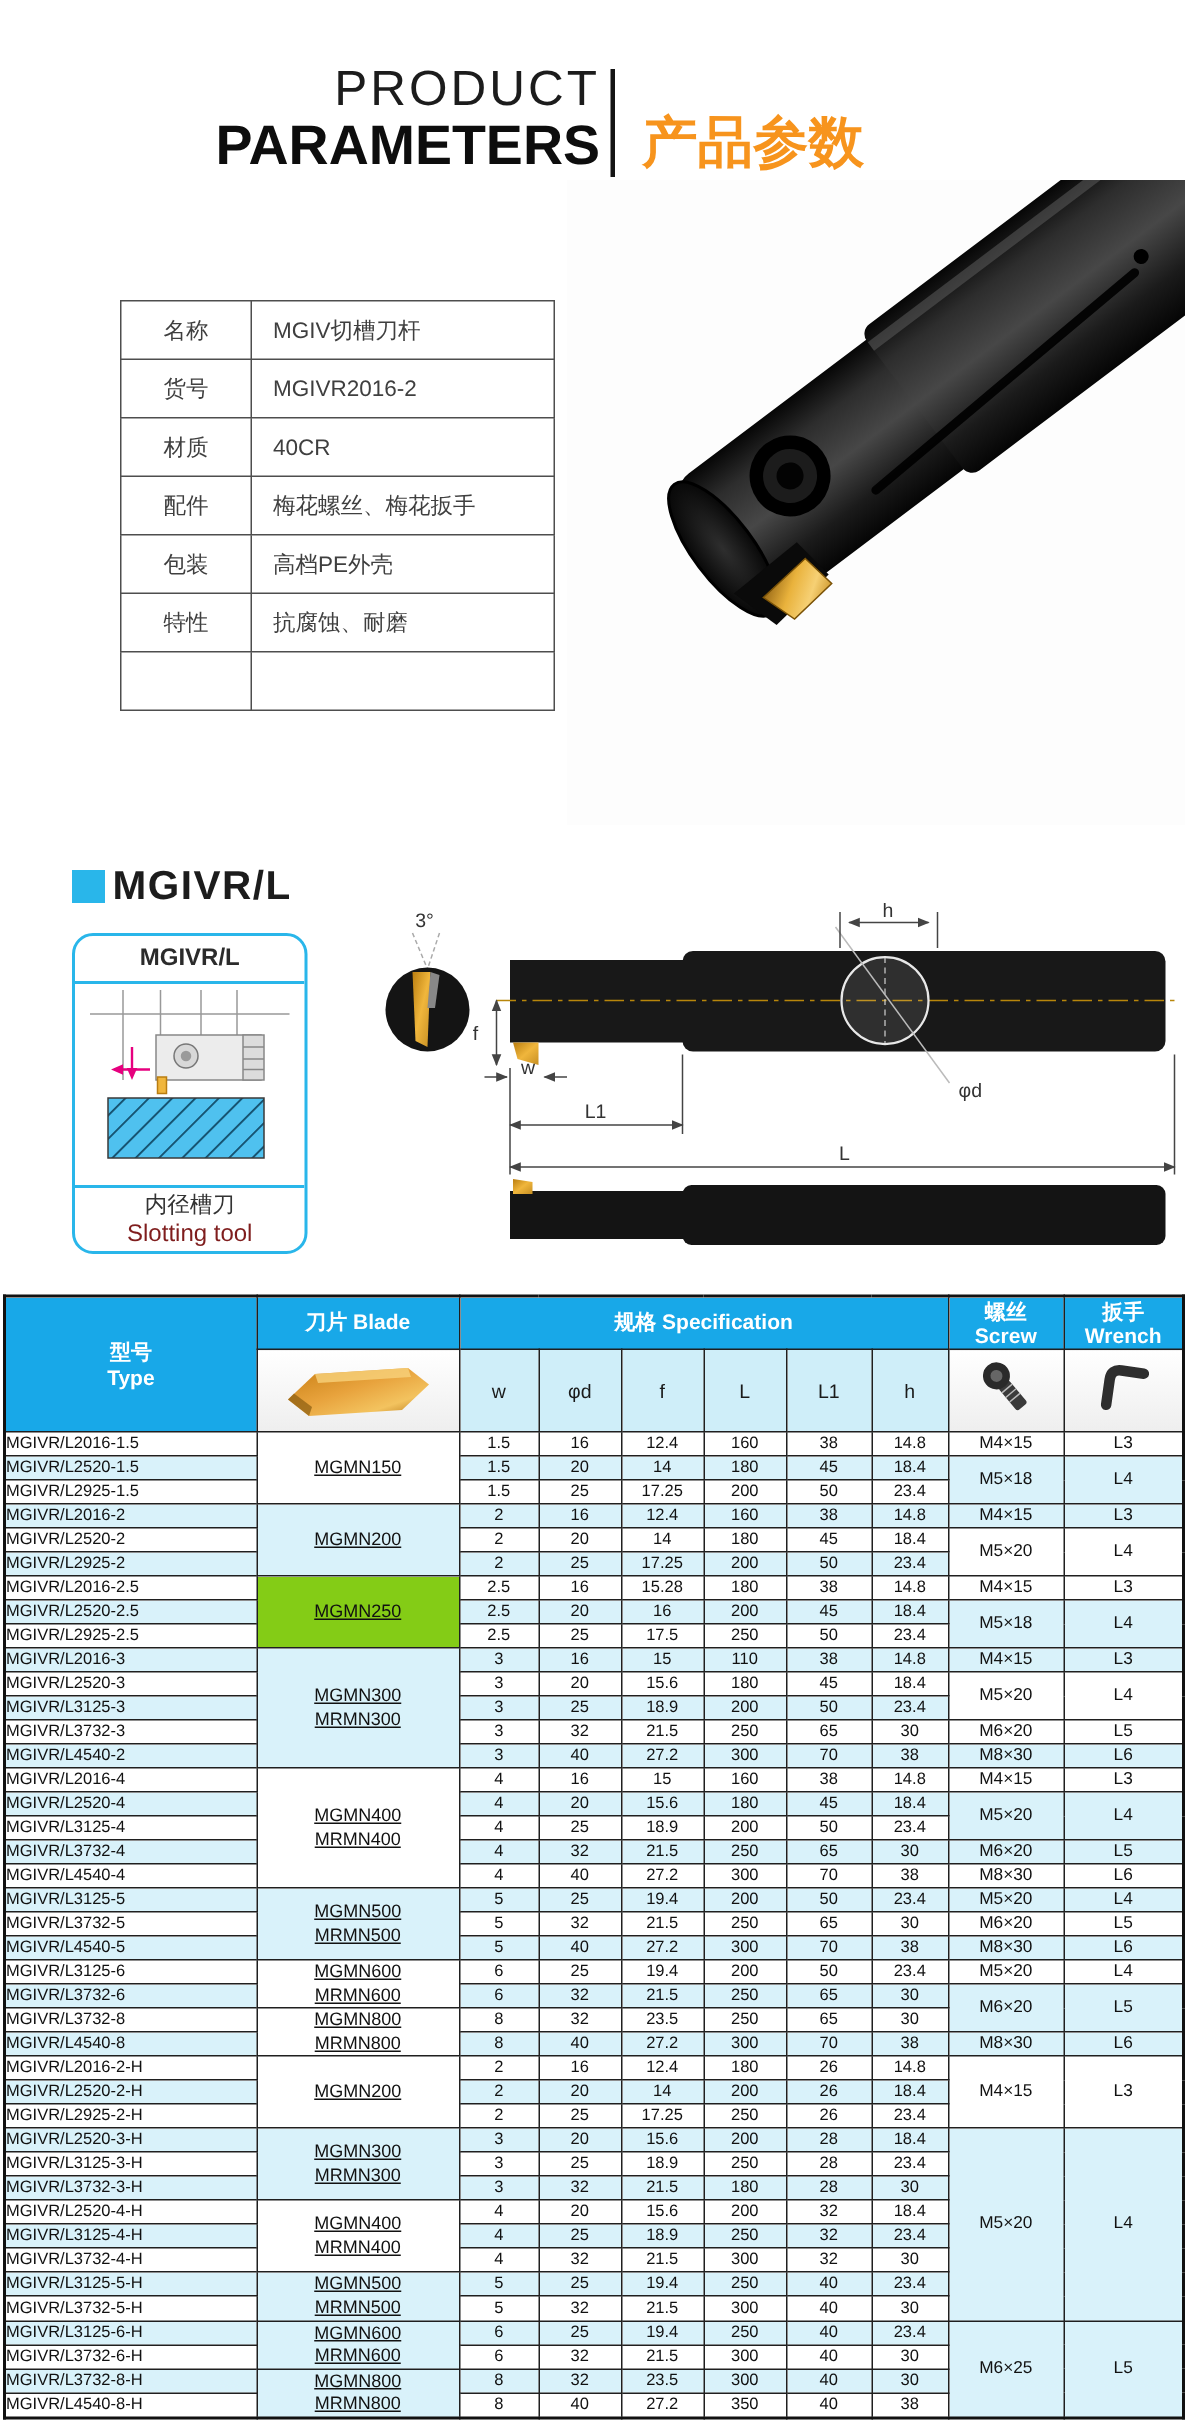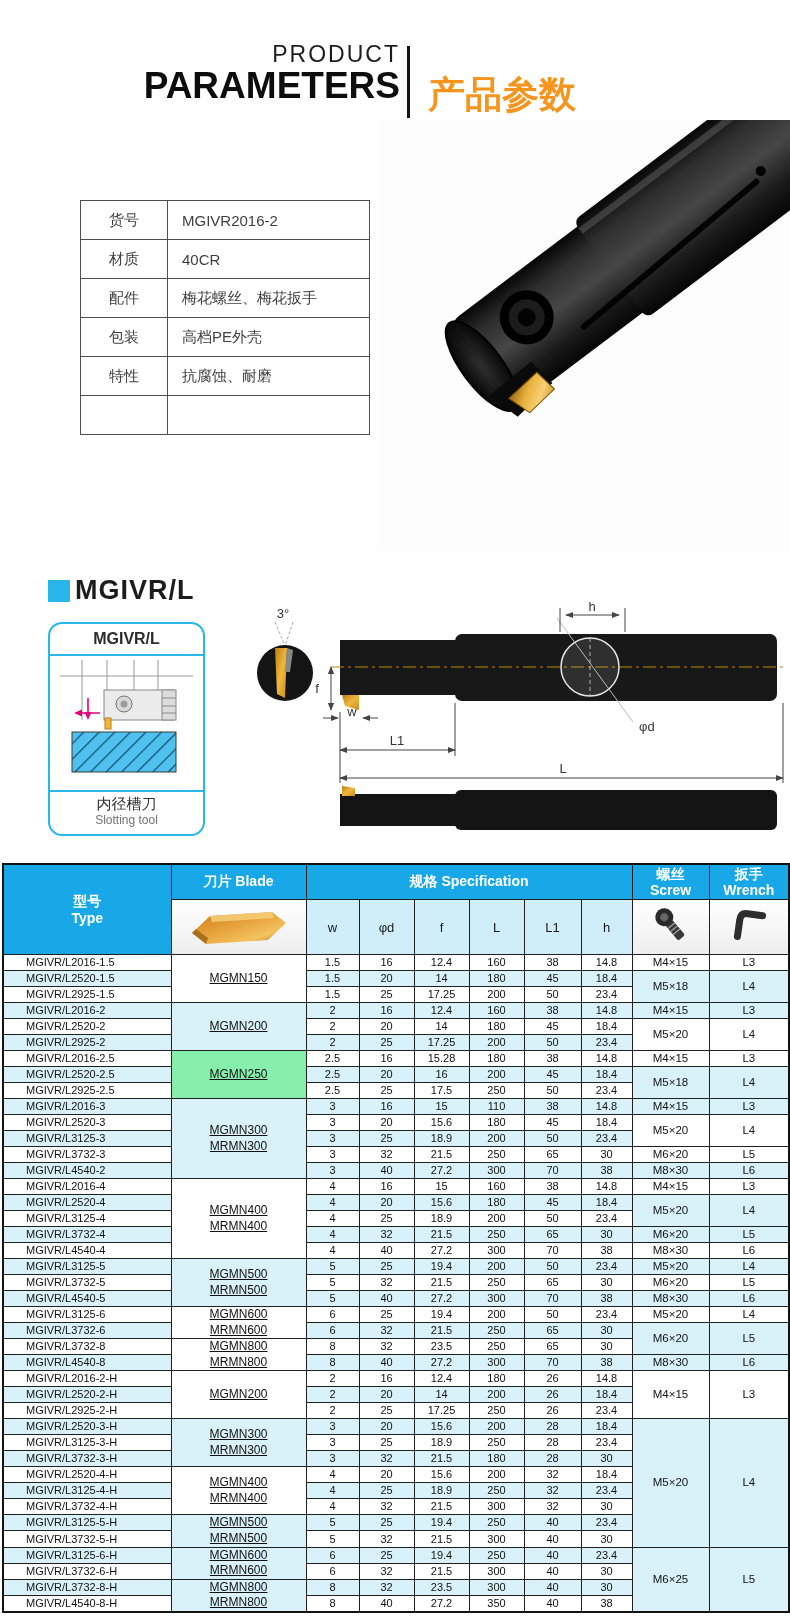--- a/index.html
+++ b/index.html
@@ -1,20 +1,20 @@
 <!DOCTYPE html>
 <html><head>
 <meta charset="utf-8">
 <style>
   html,body{margin:0;padding:0;background:#fff;}
   .page{position:relative;width:790px;height:1620px;background:#fff;overflow:hidden;
         font-family:"Liberation Sans",sans-serif;color:#222;}
   
   .brand{position:absolute;top:42px;left:0;width:400px;text-align:right;}
-  .brand .l1{font-size:23px;font-weight:400;letter-spacing:2px;color:#1c1c1c;line-height:1.05;}
+  .brand .l1{font-size:33px;font-weight:400;letter-spacing:2px;color:#1c1c1c;line-height:1.05;}
   .brand .l2{font-size:37px;font-weight:800;letter-spacing:0;color:#0d0d0d;line-height:1.1;margin-left:12px;}
   .brand-divider{position:absolute;left:407px;top:46px;width:3px;height:72px;background:#141414;}
   .title-cn{position:absolute;left:428px;top:58px;font-size:37px;font-weight:800;}
   
   .info-table{position:absolute;left:80px;top:200px;width:290px;border-collapse:collapse;}
   .info-table td{border:1px solid #4e4e4e;height:36px;font-size:15px;color:#3f3f3f;}
   .info-table td.lbl{width:84px;text-align:center;}
   .info-table td.val{padding-left:14px;}
   
   .photo{position:absolute;left:378px;top:120px;width:412px;height:430px;}
@@ -22,52 +22,56 @@
   .sec-title{position:absolute;left:48px;top:575px;display:flex;align-items:center;}
   .sec-title .sq{width:22px;height:22px;margin-right:5px;}
   .sec-title .txt{font-size:27px;font-weight:800;color:#1c1c1c;letter-spacing:1px;}
   .card{position:absolute;left:48px;top:622px;width:157px;height:214px;border:2px solid #29b6ea;
         border-radius:14px;background:#fff;box-sizing:border-box;overflow:hidden;}
   .card .card-head{height:30px;line-height:30px;text-align:center;font-size:16px;font-weight:700;
         color:#2b2b2b;border-bottom:2px solid #29b6ea;}
   .card .card-diagram{height:134px;}
   .card .card-cap{border-top:2px solid #29b6ea;text-align:center;padding-top:3px;}
   .card .cap-cn{font-size:15px;color:#333;line-height:1.2;}
-  .card .cap-en{font-size:12px;color:#737373;line-height:1.2;}
+  .card .cap-en{font-size:16px;color:#7f1d1d;line-height:1.2;}
   .tech-diagram{position:absolute;left:235px;top:598px;width:552px;height:232px;}
   
   .spec-table{position:absolute;left:2px;top:863px;width:786px;border-collapse:collapse;
         table-layout:fixed;border:2px solid #111;}
   .spec-table th,.spec-table td{border:1px solid #1f1f1f;padding:0;overflow:hidden;}
   .spec-table thead tr.h1 th{height:34px;color:#fff;font-size:14px;font-weight:700;}
   .spec-table thead tr.h2 th{height:54px;font-size:13px;font-weight:400;color:#1a1a1a;}
   .pre{white-space:pre-line;line-height:1.15;}
   .th-cyan{}
   .sub-blue{}
   .icon-cell{background:linear-gradient(#ffffff,#eeeeee);}
   .spec-table tbody td{height:15px;line-height:15px;font-size:11px;text-align:center;color:#111;}
   .spec-table tbody tr:nth-child(even){background:#d9f2fa;}
-  .spec-table tbody td.c-type{text-align:left;padding-left:22px;}
+  .spec-table tbody td.c-type{text-align:left;}
   .spec-table tbody td.c-blade{font-size:12px;white-space:pre-line;line-height:1.3;text-decoration:underline;}
   .spec-table tbody td.c-screw,.spec-table tbody td.c-wrench{font-size:11.5px;}
 </style>
 </head>
 <body>
 
 <div class="page">
 
   <div class="brand">
     <div class="l1">PRODUCT</div>
     <div class="l2">PARAMETERS</div>
   </div>
   <div class="brand-divider"></div>
   <div class="title-cn" style="color: rgb(247, 148, 29); margin-top: 12px;">产品参数</div>
 
   <table class="info-table">
     <tbody>
+      <tr>
+          <td class="lbl">名称</td>
+          <td class="val">MGIV切槽刀杆</td>
+        </tr>
       <tr>
           <td class="lbl">货号</td>
           <td class="val">MGIVR2016-2</td>
         </tr>
       <tr>
           <td class="lbl">材质</td>
           <td class="val">40CR</td>
         </tr>
       <tr>
           <td class="lbl">配件</td>
@@ -358,21 +362,21 @@
           <td class="c-type">MGIVR/L2925-2</td>
           <td class="c-num">2</td>
           <td class="c-num">25</td>
           <td class="c-num">17.25</td>
           <td class="c-num">200</td>
           <td class="c-num">50</td>
           <td class="c-num">23.4</td>
         </tr>
         <tr>
           <td class="c-type">MGIVR/L2016-2.5</td>
-          <td class="c-blade" rowspan="3" style="background: #86efac;">MGMN250</td>
+          <td class="c-blade" rowspan="3" style="background: #84cc16;">MGMN250</td>
           <td class="c-num">2.5</td>
           <td class="c-num">16</td>
           <td class="c-num">15.28</td>
           <td class="c-num">180</td>
           <td class="c-num">38</td>
           <td class="c-num">14.8</td>
           <td class="c-screw" style="background: rgb(255, 255, 255);">M4×15</td>
           <td class="c-wrench" style="background: rgb(255, 255, 255);">L3</td>
         </tr>
         <tr>

